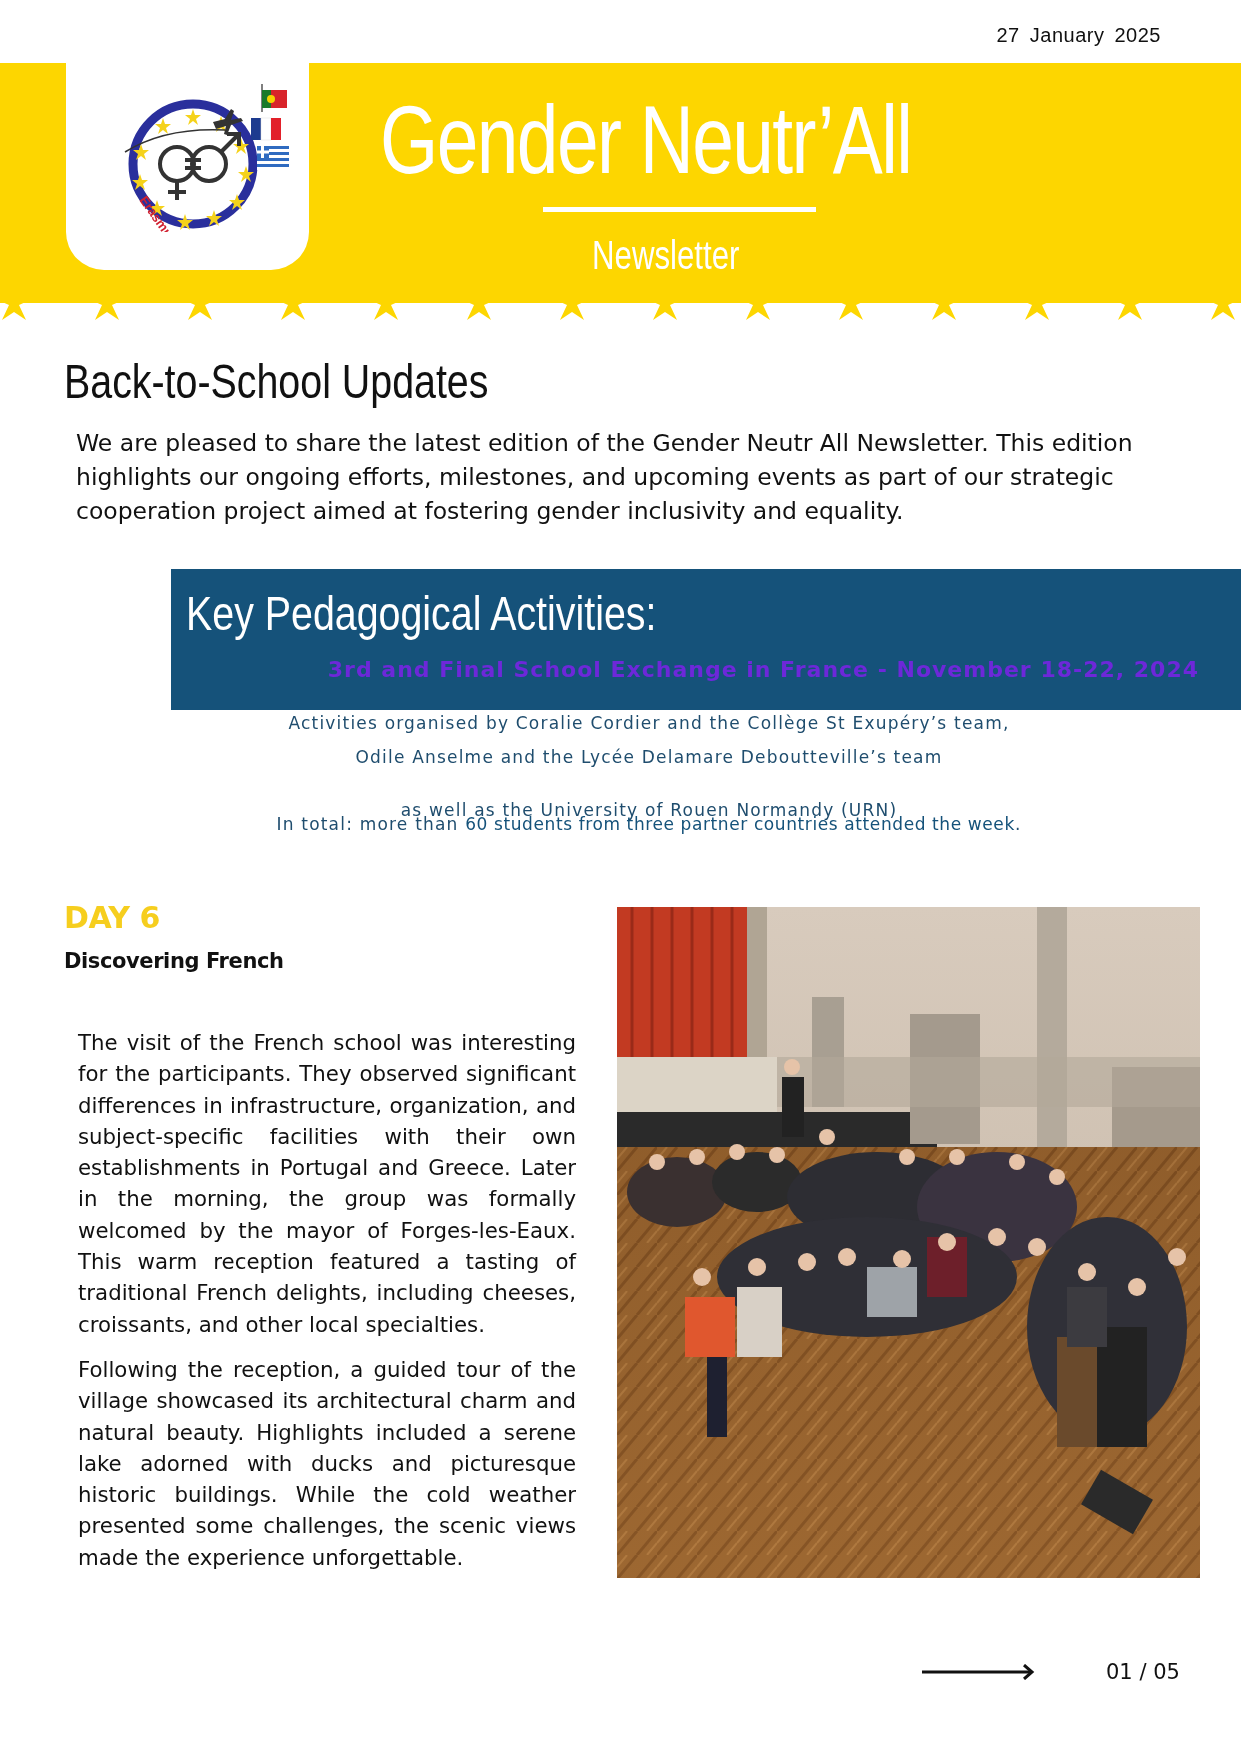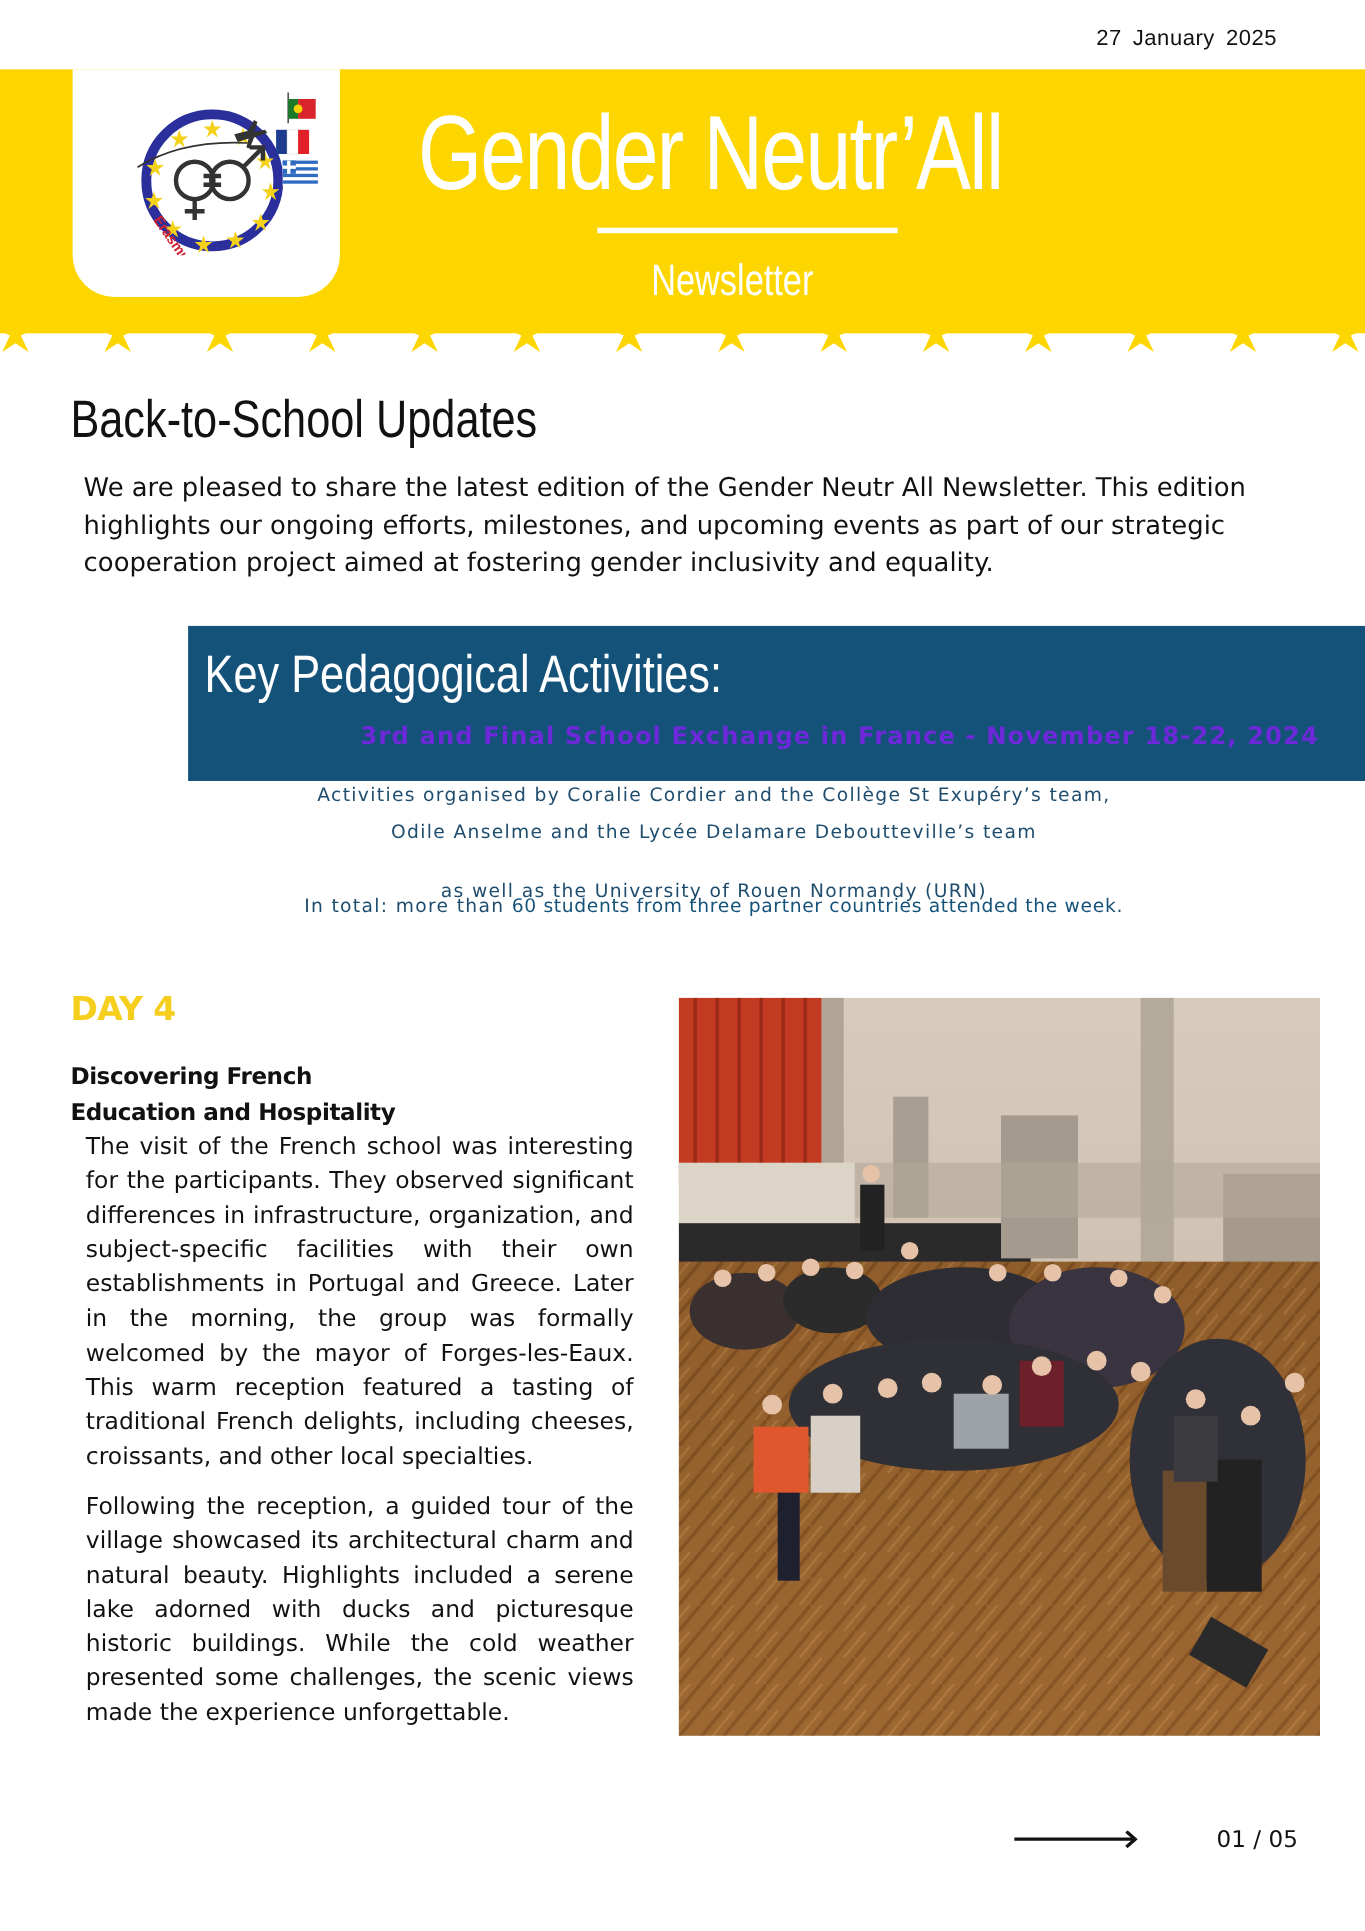--- a/index.html
+++ b/index.html
@@ -32,21 +32,21 @@
   .key-title { position: absolute; left: 186px; top: 586px; font-family: "Liberation Sans", sans-serif;
                font-size: 48px; color: #fff; transform: scaleX(0.82); transform-origin: left top; white-space: nowrap; }
   .key-sub { position: absolute; right: 42px; top: 657px; font-size: 22px; font-weight: bold; color: #6d28d9;
              letter-spacing: 1px; white-space: nowrap; }
 
   .org { position: absolute; right: 42px; width: 1100px; text-align: center; font-size: 17px; color: #1f4d6e;
          letter-spacing: 1.2px; white-space: nowrap; }
   .org b { font-weight: normal; color: #15527A; letter-spacing: 0.6px; }
 
   .day { position: absolute; left: 64px; top: 900px; font-size: 30px; font-weight: bold; color: #F6CE1E; letter-spacing: -0.5px; }
-  .day-sub { position: absolute; left: 64px; top: 945px; font-size: 21px; font-weight: bold; line-height: 33px; color: #111; letter-spacing: -0.4px; margin-top: 17px; }
+  .day-sub { position: absolute; left: 64px; top: 945px; font-size: 21px; font-weight: bold; line-height: 33px; color: #111; letter-spacing: -0.4px; }
   .body-text { position: absolute; left: 64px; top: 1013px; width: 526px; font-size: 21.3px; line-height: 31.3px;
                color: #111; text-align: justify; margin: 0; }
   .body-text p { margin: 14px; }
 
   .photo { position: absolute; left: 617px; top: 907px; width: 583px; height: 671px; overflow: hidden; }
 
   .arrow { position: absolute; left: 922px; top: 1664px; width: 115px; height: 16px; }
   .pager { position: absolute; left: 1106px; top: 1660px; font-size: 21px; color: #111; }
 </style>
 </head>
@@ -132,24 +132,23 @@
 
 <div class="key-box"></div>
 <div class="key-title">Key Pedagogical Activities:</div>
 <div class="key-sub">3rd and Final School Exchange in France - November 18-22, 2024</div>
 
 <div class="org" style="top:713px">Activities organised by Coralie Cordier and the Collège St Exupéry’s team,</div>
 <div class="org" style="top:747px">Odile Anselme and the Lycée Delamare Deboutteville’s team</div>
 <div class="org" style="top:800px">as well as the University of Rouen Normandy (URN)</div>
 <div class="org" style="top:814px"><span>In total: more than </span><b>60 students from three partner countries attended the week</b><span>.</span></div>
 
-<div class="day">DAY 4</div>
+<div class="day">DAY 6</div>
 <div class="day-sub">
   <div>Discovering French</div>
-  <div>Education and Hospitality</div>
 </div>
 <div class="body-text">
   <p>The visit of the French school was interesting for the participants. They observed significant differences in infrastructure, organization, and subject-specific facilities with their own establishments in Portugal and Greece. Later in the morning, the group was formally welcomed by the mayor of Forges-les-Eaux. This warm reception featured a tasting of traditional French delights, including cheeses, croissants, and other local specialties.</p>
   <p>Following the reception, a guided tour of the village showcased its architectural charm and natural beauty. Highlights included a serene lake adorned with ducks and picturesque historic buildings. While the cold weather presented some challenges, the scenic views made the experience unforgettable.</p>
 </div>
 
 <svg class="photo" viewBox="0 0 583 671" preserveAspectRatio="none" role="img" aria-label="Group photo of students and teachers in a hall with parquet floor and red stage curtain">
   <defs>
     <linearGradient id="wall" x1="0" y1="0" x2="0" y2="1">
       <stop offset="0" stop-color="#d8cbbd"></stop>

